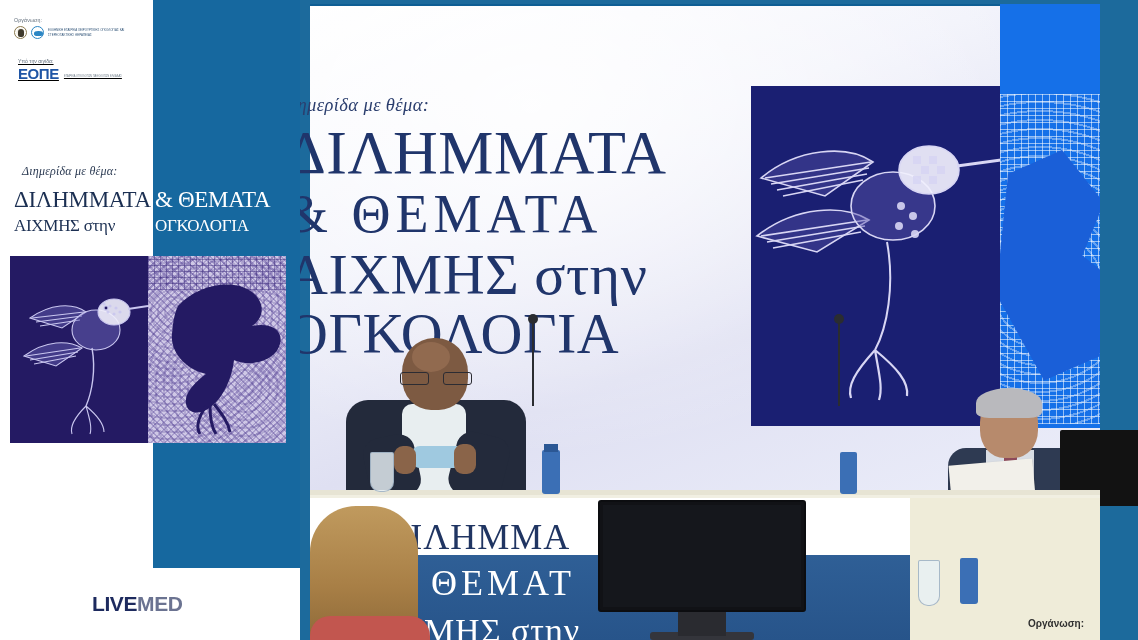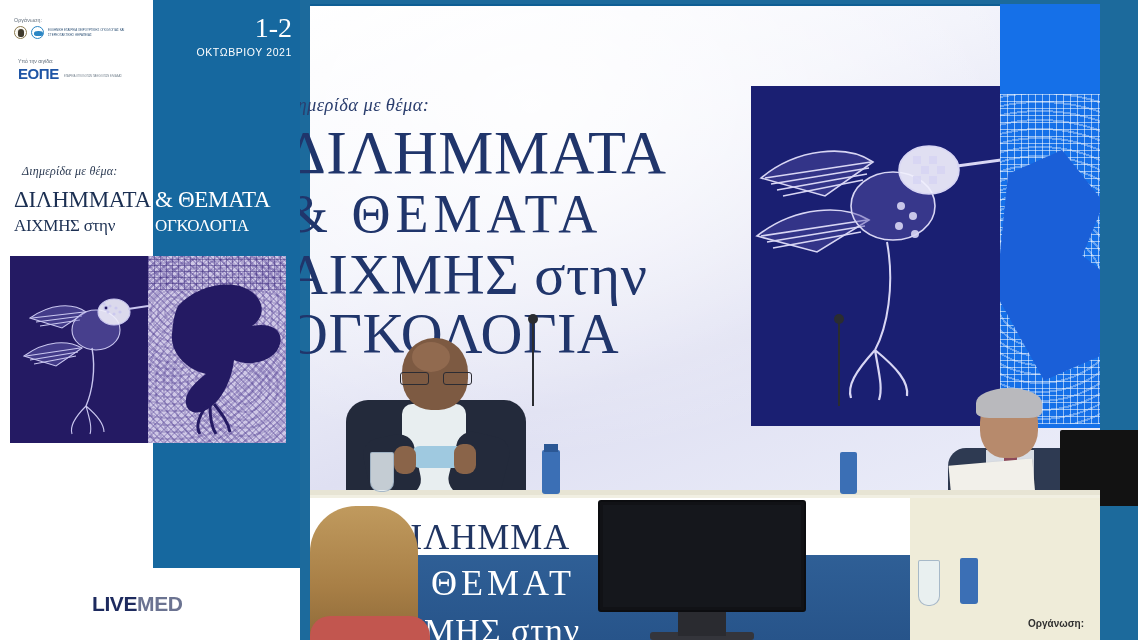--- a/index.html
+++ b/index.html
@@ -27,21 +27,21 @@
   .logo-circ.a { background:#f3efe4; border:1px solid #8c7b50;
                  box-shadow:inset 0 0 0 1.2px #fff; position:relative; }
   .logo-circ.a:after { content:""; position:absolute; left:3.3px; top:2.3px;
                  width:6px; height:8px; border-radius:3px 3px 2px 2px; background:#3f3a2c; }
   .logo-circ.b { background:#ffffff; border:1.3px solid #2b86c4; position:relative; }
   .logo-circ.b:after { content:""; position:absolute; left:2px; top:4.2px;
                  width:8.5px; height:4.4px; border-radius:50% 50% 40% 40%;
                  background:#2b86c4; }
   .logo-txt { font-size:2.9px; line-height:1.45; color:#2b4f74; letter-spacing:.05px; }
 
-  .aegis-block { position:absolute; left:18px; top:58px; }
+  .aegis-block { position:absolute; left:18px; top:58px;text-decoration:underline; }
   .aegis-label { font-size:5.2px; color:#5d6a78; margin-bottom:2px; }
   .eope-row { display:flex; align-items:flex-end; gap:5px; }
   .eope-mark { font-size:15px; font-weight:700; color:#1f55a5; letter-spacing:-0.4px;
                line-height:1; font-family:"Liberation Sans", sans-serif; }
   .eope-sub { font-size:2.6px; line-height:1.5; color:#6d7b88; padding-bottom:2px; }
 
   .poster-kicker { position:absolute; left:22px; top:164px; font-size:12px;
                    color:#2b3a52; font-family:"Liberation Serif", serif; font-style:italic;
                    letter-spacing:.2px; }
   .poster-title { position:absolute; left:14px; top:186px; width:286px;
@@ -229,24 +229,20 @@
       <div class="aegis-label">Υπό την αιγίδα:</div>
       <div class="eope-row">
         <span class="eope-mark">ΕΟΠΕ</span>
         <span class="eope-sub">ΕΤΑΙΡΕΙΑ
 ΟΓΚΟΛΟΓΩΝ
 ΠΑΘΟΛΟΓΩΝ
 ΕΛΛΑΔΑΣ</span>
       </div>
     </div>
 
-    <div style="position:absolute;left:160px;top:14px;width:132px;text-align:right;">
-      <div style="font-size:28px;color:#ffffff;font-family:'Liberation Serif',serif;line-height:1;">1-2</div>
-      <div style="font-size:10.5px;color:#ffffff;letter-spacing:.6px;margin-top:4px;">ΟΚΤΩΒΡΙΟΥ 2021</div>
-    </div>
 
 
     <div class="poster-kicker">Διημερίδα με θέμα:</div>
 
     <div class="poster-title">
       <div class="pt-row">
         <span class="pt-dark">ΔΙΛΗΜΜΑΤΑ</span>
         <span class="pt-light">&amp; ΘΕΜΑΤΑ</span>
       </div>
       <div class="pt-row">

